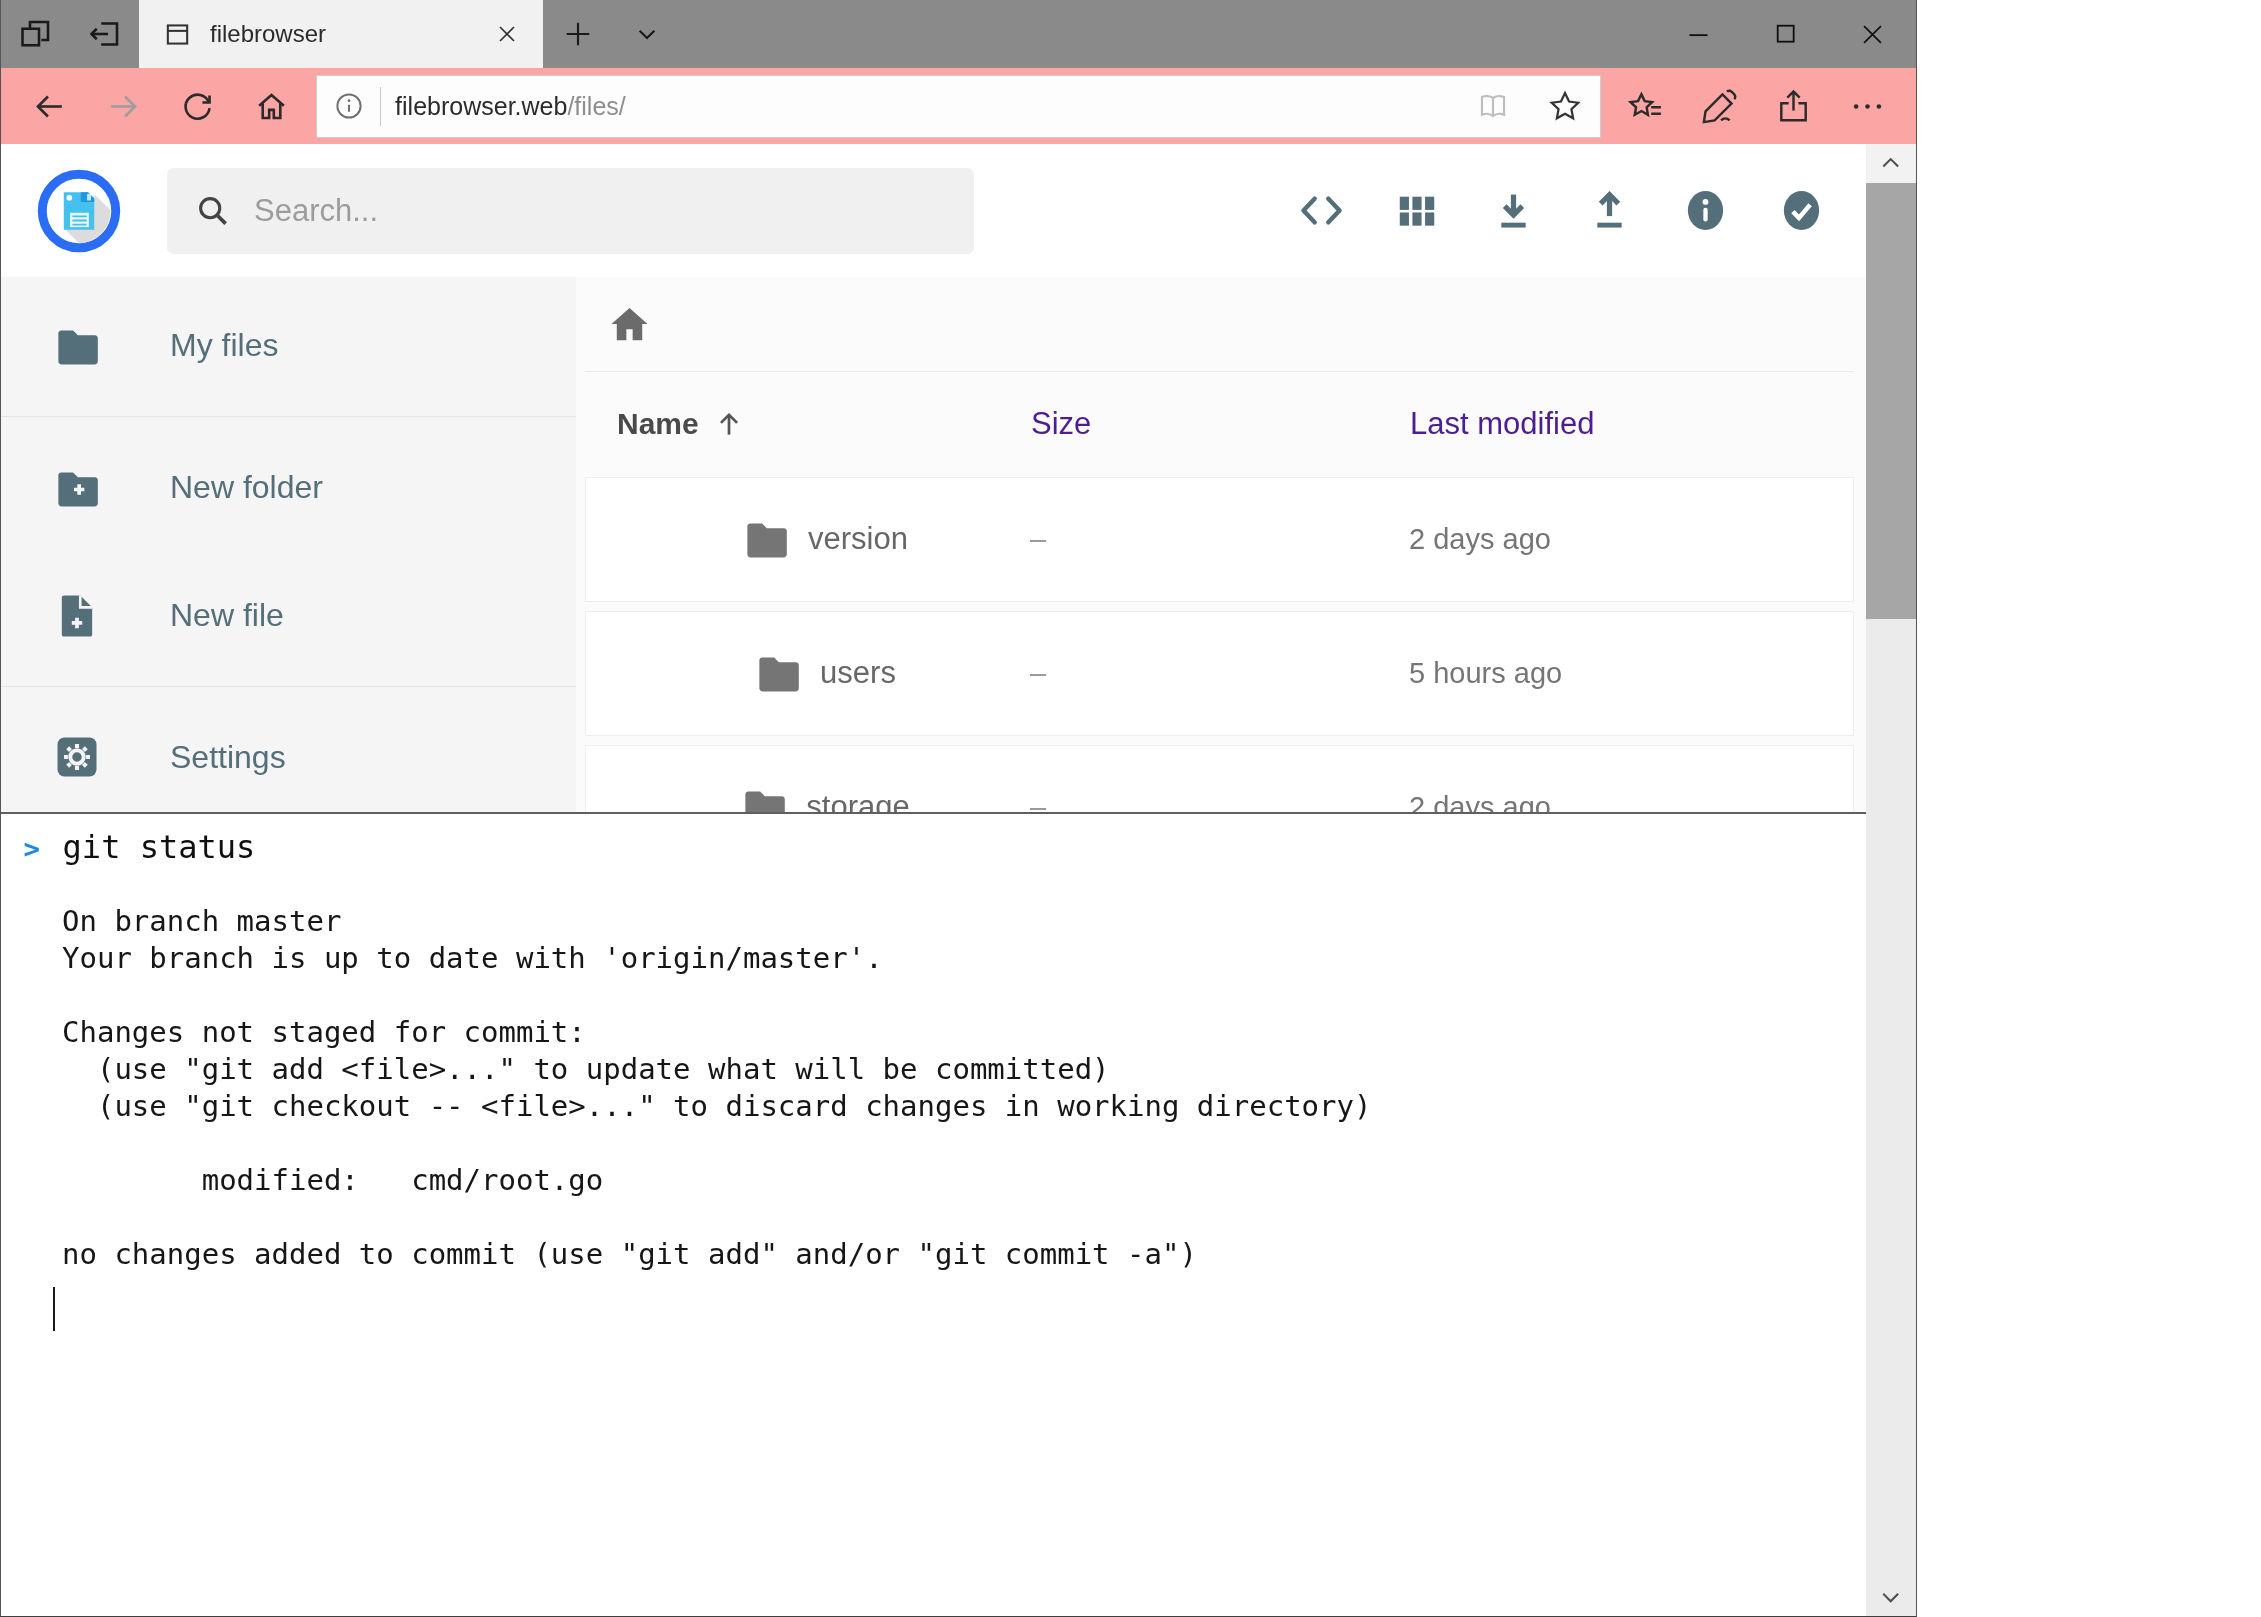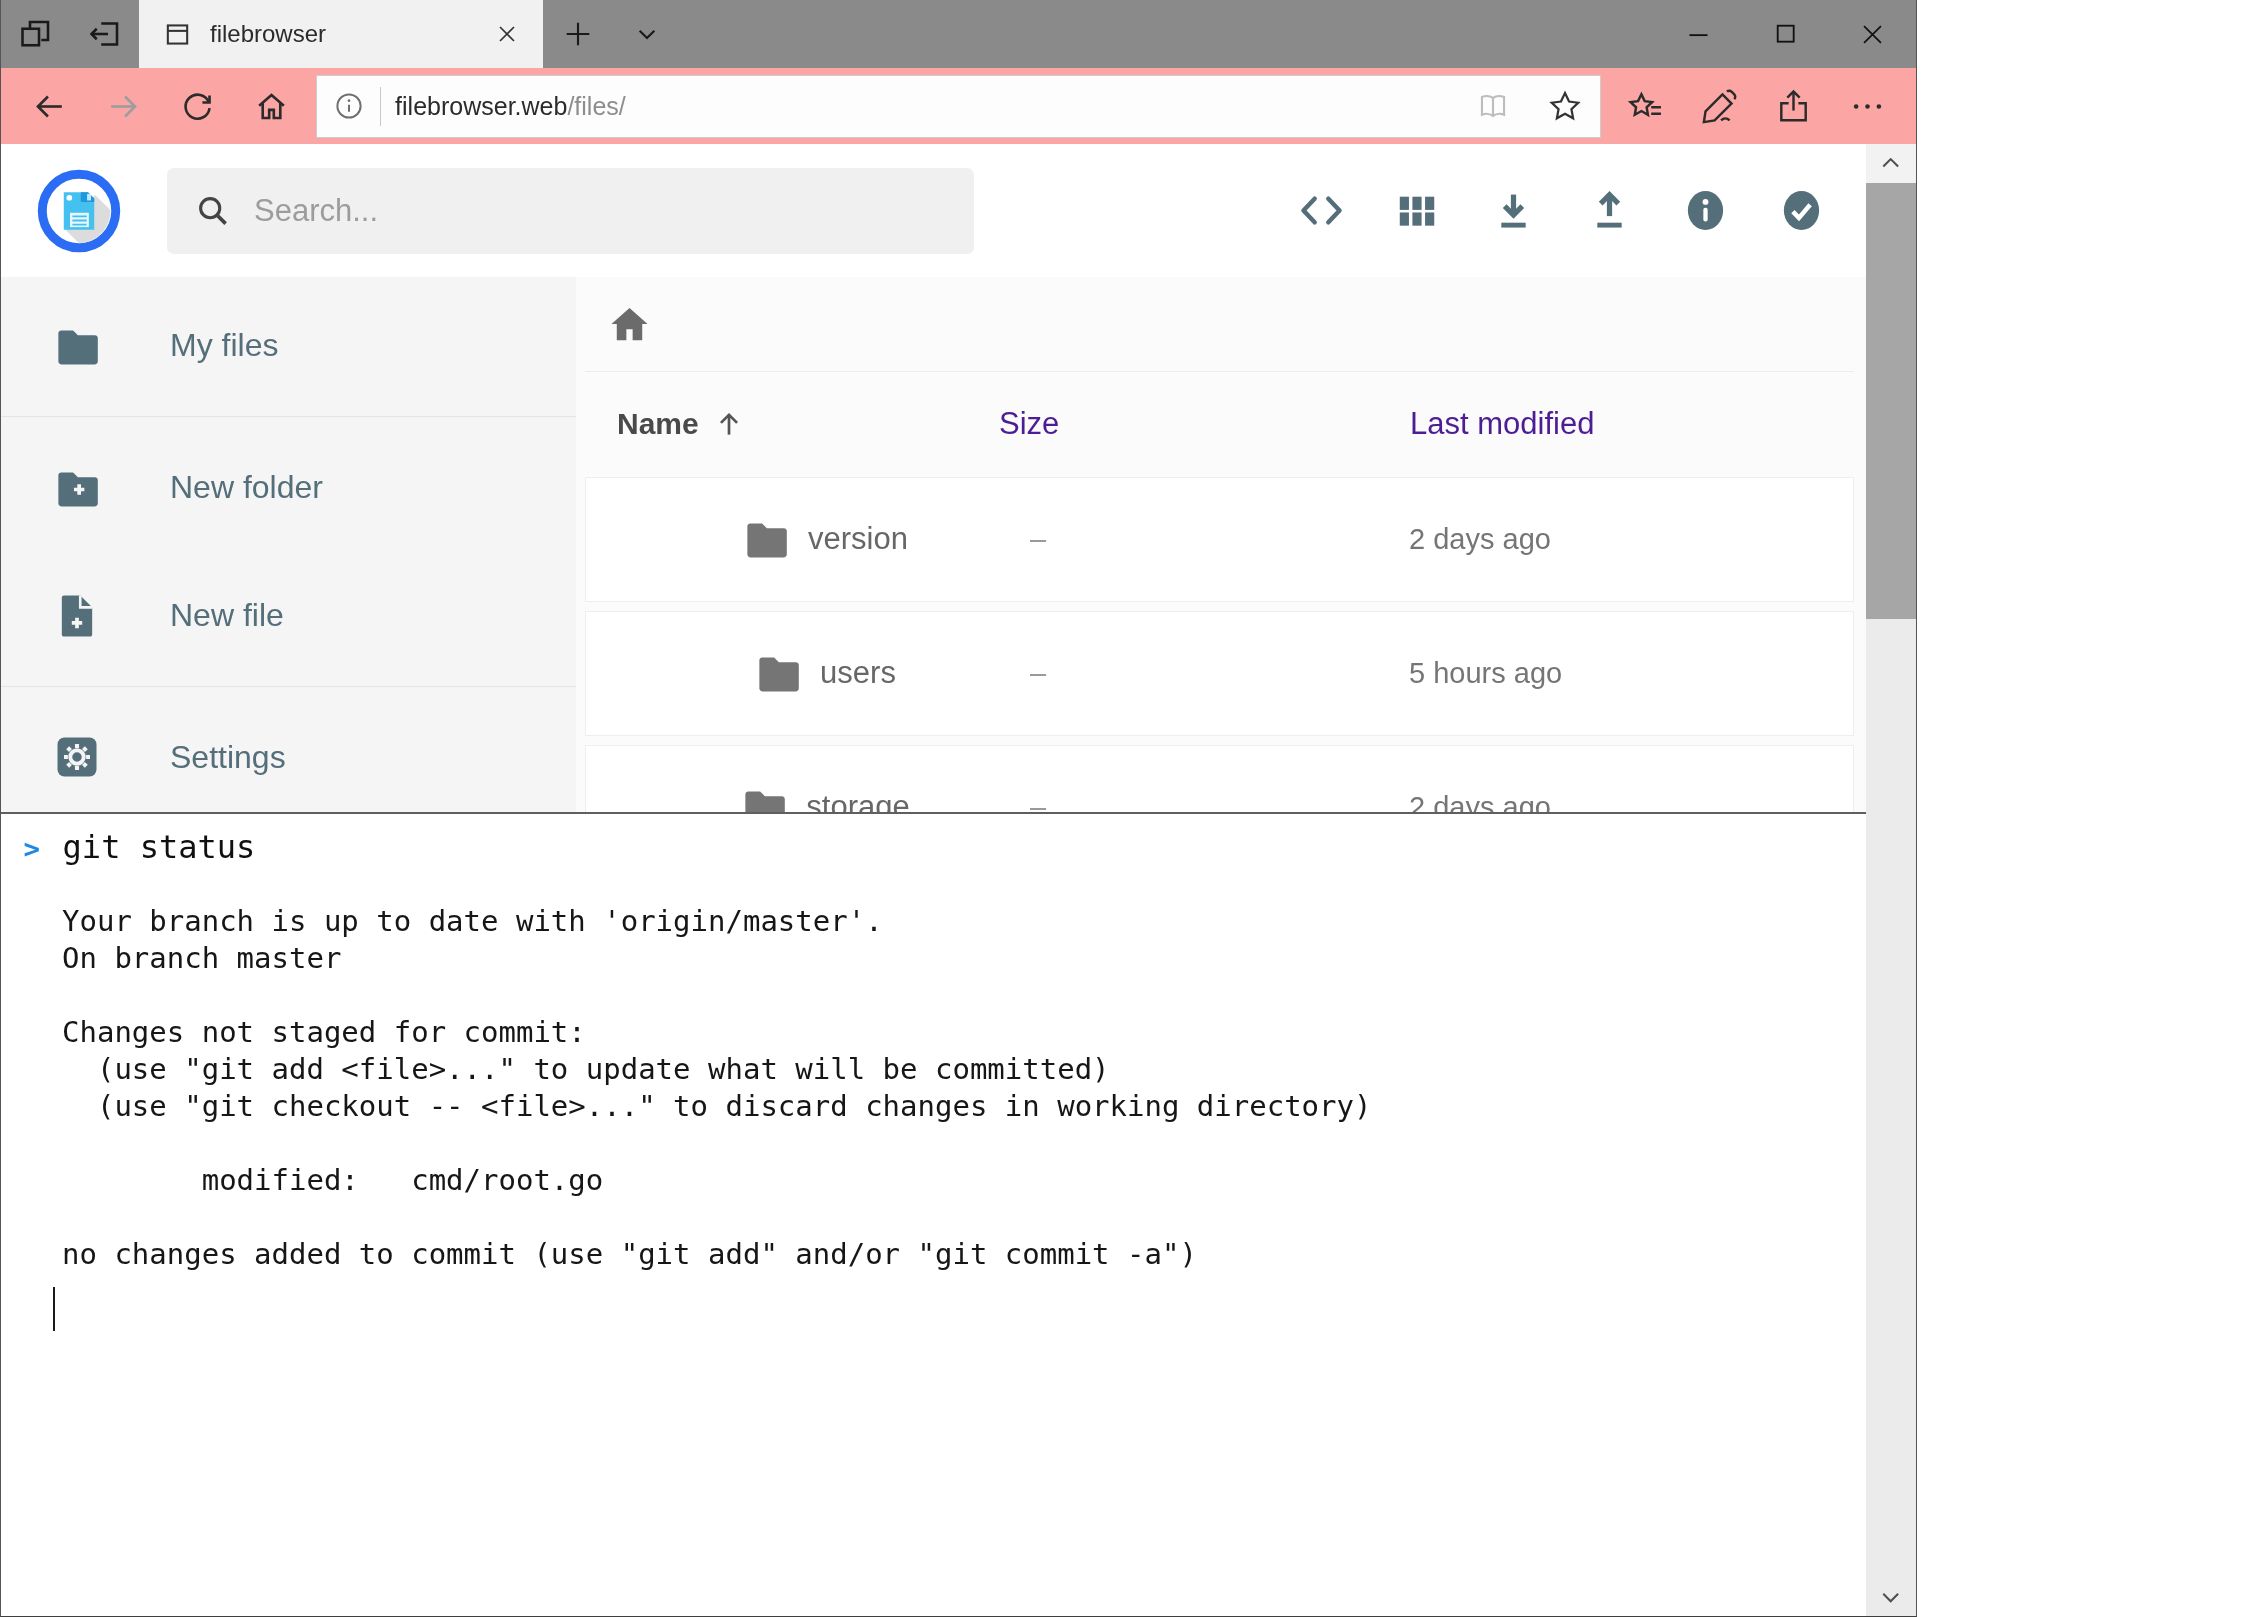--- a/index.html
+++ b/index.html
@@ -53,21 +53,21 @@
   .side-item { height:128px; display:flex; align-items:center; gap:36px; padding-left:50px; color:#546e7a; cursor:pointer; }
   .side-item .s-icon { width:52px; height:52px; flex:none; }
   .side-label { font-size:32px;margin-left:31px; }
   .side-divider { height:0.8px; background:#e4e4e4; margin:6.5px 0; }
 
   
   .main { flex:1; display:flex; flex-direction:column; background:#fbfbfb; padding:0 12px 0 9px; }
   .breadcrumb { height:94px; display:flex; align-items:center; padding-left:21px; color:#6b6b6b; }
   .crumb-home { width:47px; height:47px; display:flex; align-items:center; justify-content:center; cursor:pointer; }
   .main-divider { height:0.8px; background:#ececec; }
-  .list-header { height:105px; display:grid; grid-template-columns:1fr 379px 412px; align-items:center; padding:0 32px;gap:32px; }
+  .list-header { height:105px; display:grid; grid-template-columns:1fr 379px 412px; align-items:center; padding:0 32px; }
   .lh-name { display:flex; align-items:center; gap:13px; font-size:30px; font-weight:bold; color:#4a4a4a; cursor:pointer; }
   .lh-col { font-size:31px; color:#4c1d95; cursor:pointer; }
   .row-card { height:125px; background:#fff; border:0.8px solid #eeeeee; margin-bottom:9px; display:grid; grid-template-columns:1fr 379px 412px; align-items:center; padding:0 32px; cursor:pointer; }
   .rc-name { display:flex; align-items:center; gap:16px;justify-content:center; }
   .rc-name .f-icon { width:52px; height:52px; color:#757575; flex:none; }
   .rc-label { font-size:31px; color:#676767; }
   .rc-size { font-size:29px; color:#9a9a9a; }
   .rc-mod { font-size:29px; color:#757575; }
 
   
@@ -381,22 +381,22 @@
           <span class="rc-mod">2 days ago</span>
         </div>
       </div>
     </div>
 
     <div class="terminal">
       <div class="term-cmd">
         <span class="term-prompt">&gt;</span>
         <span class="term-command">git status</span>
       </div>
+      <div class="term-line">On branch master</div>
       <div class="term-line">Your branch is up to date with 'origin/master'.</div>
-      <div class="term-line">On branch master</div>
       <div class="term-line"></div>
       <div class="term-line">Changes not staged for commit:</div>
       <div class="term-line">  (use "git add &lt;file&gt;..." to update what will be committed)</div>
       <div class="term-line">  (use "git checkout -- &lt;file&gt;..." to discard changes in working directory)</div>
       <div class="term-line"></div>
       <div class="term-line">        modified:   cmd/root.go</div>
       <div class="term-line"></div>
       <div class="term-line">no changes added to commit (use "git add" and/or "git commit -a")</div>
       <div class="term-cursor"></div>
     </div>

